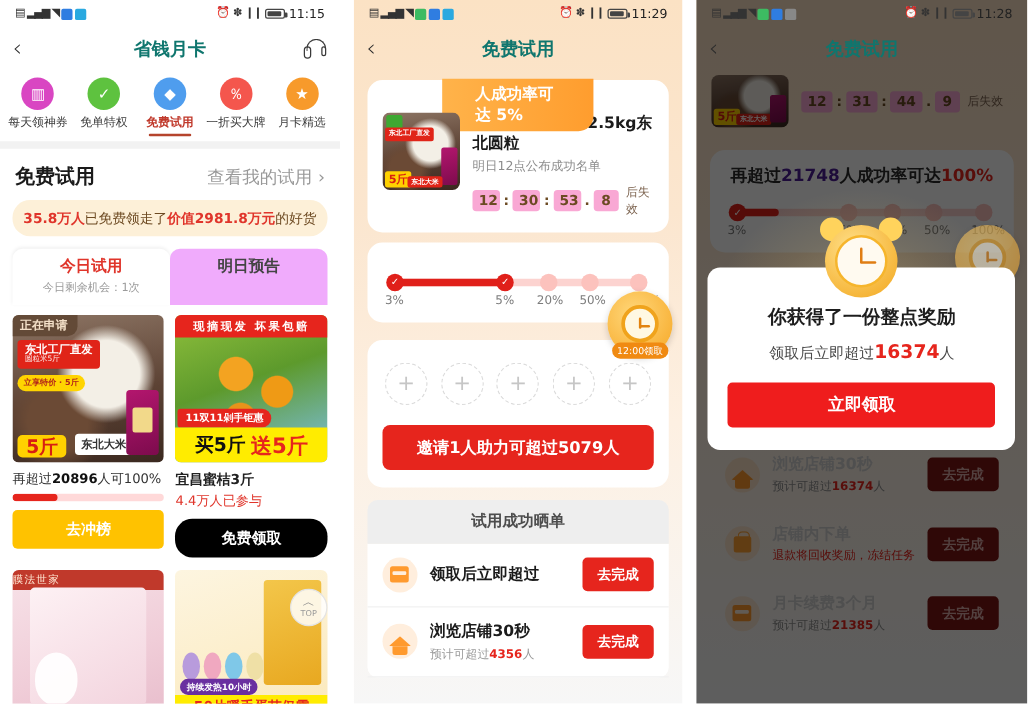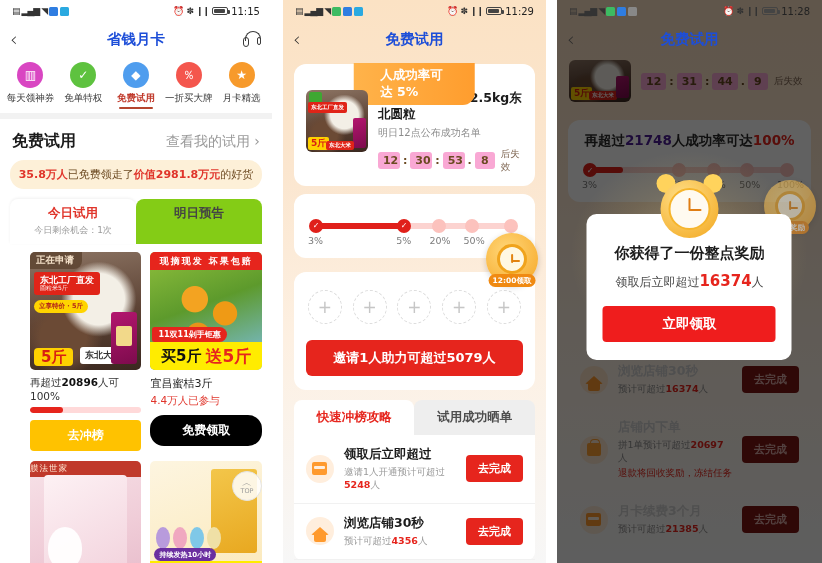--- a/index.html
+++ b/index.html
@@ -35,21 +35,21 @@
   .batt i{position:absolute;left:1px;top:1px;bottom:1px;width:11px;background:#444;display:block;border-radius:1px;}
 
   
   .titlebar {
     height: 34px; display: flex; align-items: center; position: relative;
     padding: 0 10px;
   }
   .back-chev { font-size: 19px; color: #2b2b2b; line-height: 1; font-weight: 300; }
   .title-txt {
     position: absolute; left: 0; right: 0; text-align: center;
-    font-size: 14.5px; font-weight: 700; color: #1d4ed8; pointer-events: none;
+    font-size: 14.5px; font-weight: 700; color: #0f766e; pointer-events: none;
   }
   .headset { margin-left: auto; width: 20px; height: 18px; position: relative; }
   .headset:before{
     content:""; position:absolute; left:3px; top:1px; width:14px;height:9px;
     border:1.6px solid #3a3a3a; border-bottom:none; border-radius:8px 8px 0 0;
   }
   .headset:after{
     content:""; position:absolute; left:1px; top:7px; width:4px;height:8px;
     border:1.6px solid #3a3a3a; border-radius:3px;
   }
@@ -76,29 +76,29 @@
   .banner-pill {
     margin: 2px 10px 10px; background:#fdf0d8; border-radius:14px;
     padding: 7px 6px; text-align:center; font-size:11px; color:#6d4a22;
   }
   .banner-pill b { color:#e0352b; font-weight:800; }
 
   
   .daytabs { display:flex; padding: 0 10px; gap:0; }
   .daytab {
     flex:1; text-align:center; padding:6px 0 7px; border-radius:8px 8px 0 0;
-    background:#84cc16; color:#444;
+    background:#f0abfc; color:#444;
   }
   .daytab.on { background:#fff; box-shadow: 0 -1px 3px rgba(0,0,0,.06); }
   .daytab .t1 { font-size:12.5px; font-weight:700; }
   .daytab.on .t1 { color:#e0352b; }
   .daytab .t2 { font-size:9px; color:#9b9b9b; margin-top:2px; }
 
   
-  .pgrid { display:flex; gap:9px; padding: 8px 10px 0; margin-left: 20px; }
+  .pgrid { display:flex; gap:9px; padding: 8px 10px 0; }
   .pcard { width: 50%; }
   .pimg {
     width:100%; height:118px; border-radius:5px; position:relative; overflow:hidden;
   }
   .rice-bg {
     background:
       radial-gradient(circle at 62% 40%, #f3efe6 0 26%, rgba(243,239,230,0) 38%),
       radial-gradient(circle at 30% 72%, #6b4a35 0 20%, rgba(107,74,53,0) 34%),
       linear-gradient(170deg,#8d7564 0%, #5c4234 55%, #3a281f 100%);
   }
@@ -170,21 +170,21 @@
     background:linear-gradient(160deg,#f3c64a,#e8a820);border-radius:3px;}
   .egg-bottom{position:absolute;left:0;right:0;bottom:0;background:#ffec00;height:18px;
     display:flex;align-items:center;justify-content:center;color:#e6251d;font-size:11px;font-weight:900;}
   .egg-sub{position:absolute;left:4px;bottom:18px;background:#6a2fa0;color:#fff;font-size:7px;
     padding:1.5px 5px;border-radius:7px;font-weight:700;}
 
   .p-prog-txt { font-size:10.5px; color:#333; margin-top:6px; }
   .p-prog-txt b { color:#111; font-weight:800; }
   .p-bar { height:6px; background:#ffd9d9; border-radius:4px; margin-top:5px; overflow:hidden; }
   .p-bar i { display:block; height:100%; background:#e6251d; border-radius:4px; }
-  .p-title { font-size:11px; color:#222; margin-top:6px; }
+  .p-title { font-size:11px; color:#222; margin-top:6px;font-weight:bold; }
   .p-sub { font-size:10.5px; color:#e0352b; margin-top:3px; }
   .p-btn {
     display:block; width:100%; margin-top:7px; border:none; border-radius:4px;
     padding:7px 0; font-size:12px; font-weight:700; color:#fff; cursor:pointer;
     font-family: inherit;
   }
   .btn-red { background:#000000;border-radius:14px; }
   .btn-yellow { background:#ffc200; }
 
   .topbtn {
@@ -241,21 +241,21 @@
     position:absolute; width:52px; height:52px; border-radius:50%;
     background:radial-gradient(circle at 40% 35%, #ffd77a, #f6a623);
     display:flex; align-items:center; justify-content:center;
     box-shadow:0 2px 6px rgba(0,0,0,.18);
   }
   .clock-face{width:30px;height:30px;border-radius:50%;background:#fff8e2;border:3px solid #f0a31c;position:relative;}
   .clock-face:before{content:"";position:absolute;left:50%;top:7px;width:1.8px;height:9px;background:#e2830f;transform:translateX(-50%);border-radius:1px;}
   .clock-face:after{content:"";position:absolute;left:50%;top:13px;width:8px;height:1.8px;background:#e2830f;border-radius:1px;}
   .badge-lbl{
     position:absolute; bottom:-2px; left:50%; transform:translateX(-50%);
-    background:#f08a12; color:#fff; font-size:7.5px; font-weight:700;
+    background:#f08a12; color:#fff; font-size:7.5px; font-weight:400;
     padding:1.5px 4px; border-radius:7px; white-space:nowrap;
   }
 
   .card-invite { background:#fff; border-radius:12px; margin:14px 11px 0; padding:18px 12px 14px; }
   .plus-row { display:flex; justify-content:space-between; padding:0 2px; }
   .plus-circle {
     width:34px; height:34px; border-radius:50%; border:1.4px dashed #dcdcdc;
     display:flex; align-items:center; justify-content:center; color:#c6c6c6; font-size:17px;
   }
   .invite-btn {
@@ -287,21 +287,21 @@
   .task-btn { background:#e6251d; color:#fff; border:none; border-radius:4px;
     padding:6px 12px; font-size:11px; font-weight:700; cursor:pointer; flex:none; font-family:inherit; }
 
   
   .dim { position:absolute; inset:0; background:rgba(0,0,0,.62); }
   .p3 .titlebar, .p3 .statusbar { position:relative; z-index:3; }
   .p3-content { position:relative; }
 
   .modal {
     position:absolute; left:50%; transform:translateX(-50%); top:214px;
-    width:205px; background:#fff; border-radius:10px; padding:30px 16px 18px;
+    width:246px; background:#fff; border-radius:10px; padding:30px 16px 18px;
     text-align:center; z-index:6;
   }
   .modal-t { font-size:15px; font-weight:800; color:#1d1d1d; }
   .modal-s { font-size:12px; color:#4a4a4a; margin-top:9px; }
   .modal-s b { color:#e6251d; font-size:15px; font-weight:900; }
   .modal-btn { display:block; width:100%; margin-top:15px; background:#ef1d1d; color:#fff;
     border:none; border-radius:4px; padding:9px 0; font-size:13.5px; font-weight:800;
     cursor:pointer; font-family:inherit; }
   .modal-clock {
     position:absolute; left:50%; transform:translateX(-50%); top:-42px;
@@ -561,34 +561,30 @@
         </div>
         <button class="invite-btn">邀请1人助力可超过5079人</button>
       </div>
 
       <div class="clock-badge" style="right:8px; top:233px;">
         <div class="clock-face"></div>
         <span class="badge-lbl">12:00领取</span>
       </div>
 
       <div class="tabs2">
-        <div class="tab2 on">快速冲榜攻略</div>
         <div class="tab2">试用成功晒单</div>
       </div>
 
       <div class="tasklist">
         <div class="task">
           <span class="task-ic">
               <i class="tic card"></i>
             </span>
           <span class="task-body">
             <span class="task-t" style="display:block">领取后立即超过</span>
-            <span class="task-s" style="display:block">
-              <span>邀请1人开通预计可超过</span><b>5248</b><span>人</span>
-            </span>
           </span>
           <button class="task-btn">去完成</button>
         </div>
         <div class="task">
           <span class="task-ic">
               <i class="tic house"></i>
             </span>
           <span class="task-body">
             <span class="task-t" style="display:block">浏览店铺30秒</span>
             <span class="task-s" style="display:block">
@@ -685,23 +681,20 @@
             </span>
           </span>
           <button class="task-btn">去完成</button>
         </div>
         <div class="task">
           <span class="task-ic">
               <i class="tic bag"></i>
             </span>
           <span class="task-body">
             <span class="task-t" style="display:block">店铺内下单</span>
-            <span class="task-s" style="display:block">
-              <span>拼1单预计可超过</span><b>20697</b><span>人</span>
-            </span>
             <span class="task-w" style="display:block">退款将回收奖励，冻结任务</span>
           </span>
           <button class="task-btn">去完成</button>
         </div>
         <div class="task">
           <span class="task-ic">
               <i class="tic card"></i>
             </span>
           <span class="task-body">
             <span class="task-t" style="display:block">月卡续费3个月</span>

